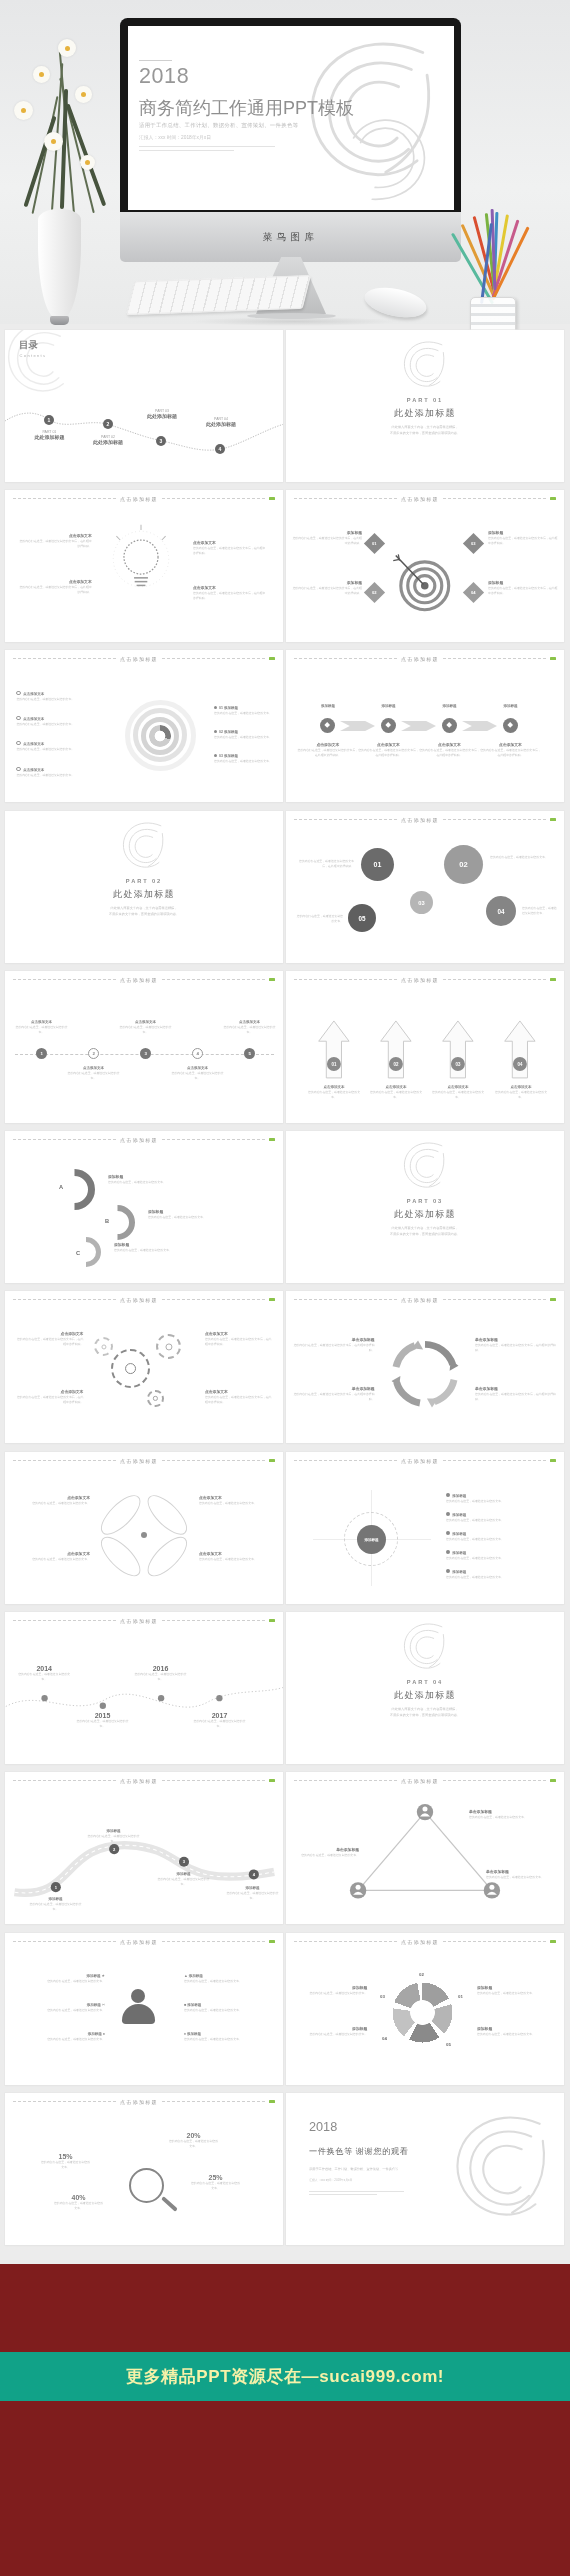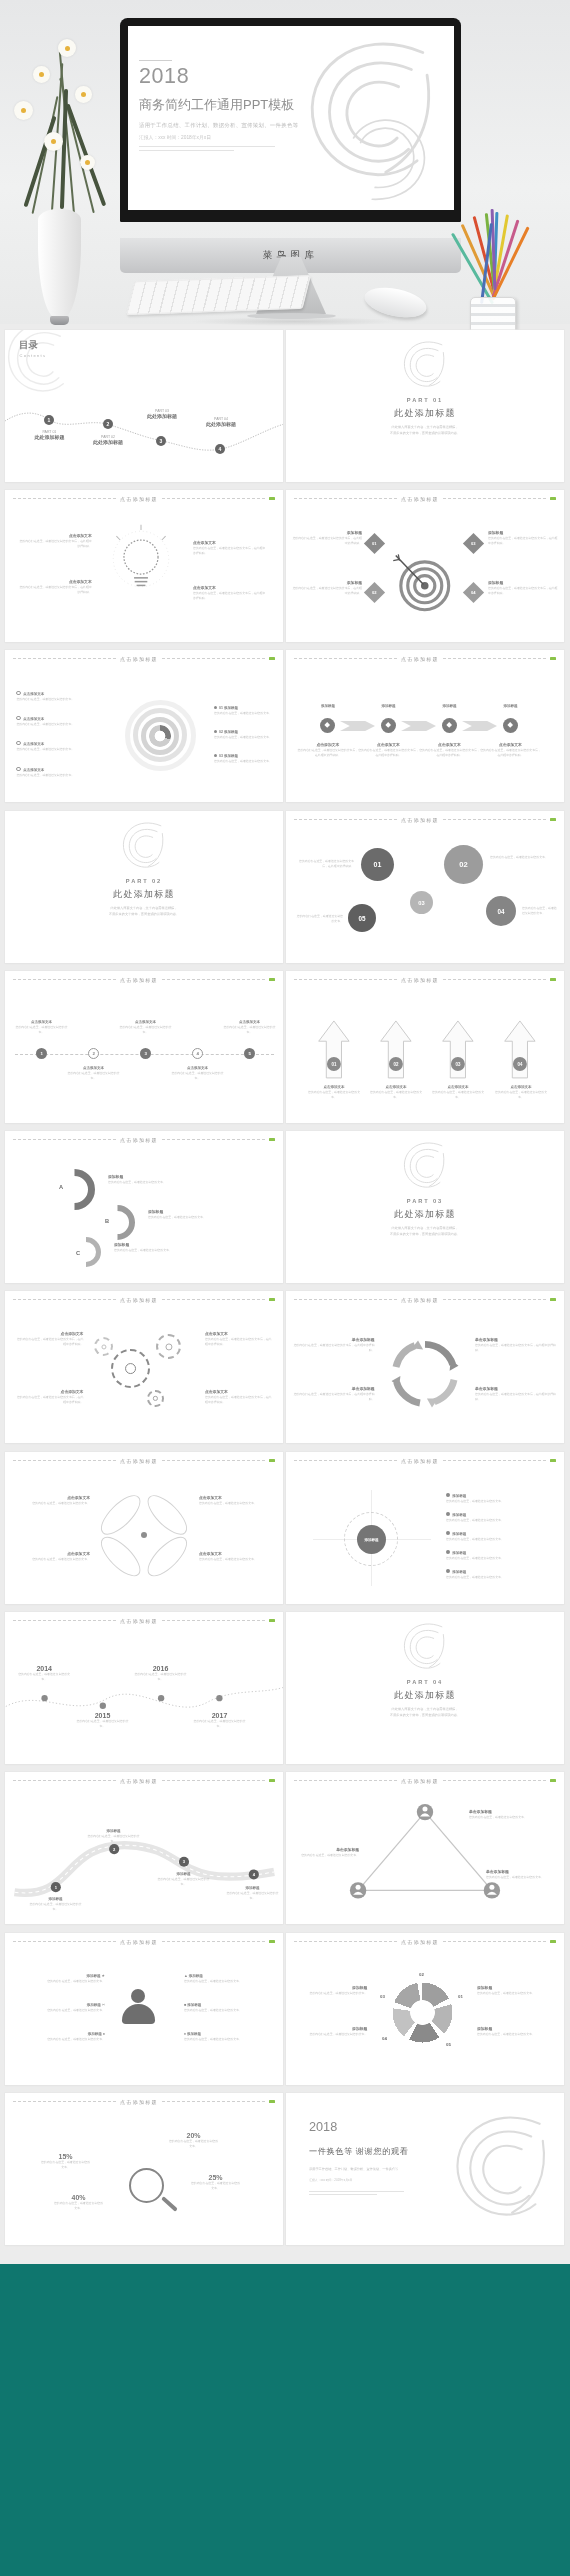--- a/index.html
+++ b/index.html
@@ -1,34 +1,34 @@
 <!DOCTYPE html>
 <html style="font-size:10px"><head>
 <meta charset="utf-8">
 <style>
   *{margin:0;padding:0;box-sizing:border-box}
   html,body{background:#fff}
   body{font-family:"Liberation Sans","DejaVu Sans",sans-serif;-webkit-font-smoothing:antialiased}
-  .page{position:relative;width:570px;height:2576px;overflow:hidden;background:#0f766e}
+  .page{position:relative;width:570px;height:2576px;overflow:hidden;background:#7f1d1d}
   .ab{position:absolute}
   .grayzone{position:absolute;left:0;top:0;width:570px;height:2264px;background:#ececec}
   
   .hero{position:absolute;left:0;top:0;width:570px;height:324px;background:linear-gradient(180deg,#e6e7e8,#f0f1f1 58%,#e9eaea)}
   .monitor-frame{position:absolute;left:120px;top:18px;width:341px;height:204px;background:#171717;border-radius:7.6px 7.6px 1.3px 1.3px}
   .monitor-screen{position:absolute;left:7.6px;top:7.6px;width:326px;height:184px;background:#fff;overflow:hidden}
-  .monitor-chin{position:absolute;left:120px;top:238px;width:341px;height:35px;background:linear-gradient(180deg,#e2e3e4,#c3c4c6);border-radius:0 0 5px 5px;display:flex;align-items:center;justify-content:center}
+  .monitor-chin{position:absolute;left:120px;top:212px;width:341px;height:50px;background:linear-gradient(180deg,#e2e3e4,#c3c4c6);border-radius:0 0 5px 5px;display:flex;align-items:center;justify-content:center}
   .chin-text{font-size:9.5px;letter-spacing:4.4px;color:#4c4c4c;font-family:"DejaVu Serif","Liberation Serif",serif}
   .monitor-stand{position:absolute;left:256px;top:257px;width:70px;height:57px;background:linear-gradient(180deg,#d9dadb,#bdbebf);clip-path:polygon(36% 0,64% 0,100% 100%,0 100%)}
   .monitor-base{position:absolute;left:247px;top:313px;width:89px;height:6.3px;background:#cfd0d1;border-radius:50%}
   .floor-shadow{position:absolute;left:190px;top:317px;width:209px;height:9px;background:radial-gradient(ellipse at center,rgba(0,0,0,.10),rgba(0,0,0,0) 70%)}
   .swl path{fill:none;stroke:#dcdcdc;stroke-width:2;stroke-linecap:round}
   .swl{position:absolute}
   .scr-year{position:absolute;left:11.4px;top:38px;font-size:21.5px;color:#979797;letter-spacing:0.6px}
   .scr-line{position:absolute;left:11.4px;top:34px;width:33px;height:0.6px;background:#cfcfcf}
-  .scr-title{position:absolute;left:11.4px;top:70px;font-size:13px;color:#8f8f8f}
+  .scr-title{position:absolute;left:11.4px;top:70px;font-size:18px;color:#8f8f8f}
   .scr-sub{position:absolute;left:11.4px;top:96px;font-size:5.4px;color:#b8b8b8;letter-spacing:0.3px}
   .scr-pres{position:absolute;left:11.4px;top:108px;font-size:4.8px;color:#c5c5c5}
   .gbar{position:absolute;height:1.3px;background:#e3e3e3}
   
   .vase{position:absolute;left:38px;top:209px;width:43px;height:109px;background:linear-gradient(90deg,#ffffff,#e7e7e7 70%,#dcdcdc);border-radius:46% 46% 42% 42%/10% 10% 68% 68%}
   .vase-foot{position:absolute;left:50px;top:316px;width:19px;height:9px;background:linear-gradient(180deg,#b9b9bb,#8f9093);border-radius:1.9px 1.9px 5px 5px}
   .stem{position:absolute;width:1.6px;background:#5f6d52;border-radius:1.3px}
   .leafb{position:absolute;width:3.8px;background:#47543e;border-radius:2.5px}
   .flw{position:absolute;border-radius:50%;background:#fbfaf4;box-shadow:0 0 2.5px rgba(0,0,0,.10)}
   .flw i{position:absolute;left:50%;top:50%;width:5px;height:5px;margin:-2.5px;border-radius:50%;background:#e6b23c}
@@ -907,14 +907,17 @@
         <path d="M99,30 C104,62 92,86 70,98"></path>
     </svg>
     <div class="ab" style="left:23px;top:27px;font-size:12.7px;color:#8a8a8a">2018</div>
     <div class="ab" style="left:23px;top:53px;font-size:8.2px;color:#666;letter-spacing:0.6px">一件换色等   谢谢您的观看</div>
     <div class="ab" style="left:23px;top:74px;font-size:3.2px;color:#b5b5b5">适用于工作总结、工作计划、数据分析、宣传策划、一件换色等</div>
     <div class="ab" style="left:23px;top:85px;font-size:2.9px;color:#c2c2c2">汇报人：xxx      时间：2018年x月x日</div>
     <div class="gbar" style="left:23px;top:98px;width:95px;height:1px"></div>
     <div class="gbar" style="left:23px;top:101px;width:68px;height:1px"></div>
   </div>
 
+  <div class="banner-teal" style="background:#11a288">
+    <span style="color:#f6f1a8">更多精品PPT资源尽在—sucai999.com!</span>
+  </div>
 </div>
 
 
 </body></html>

